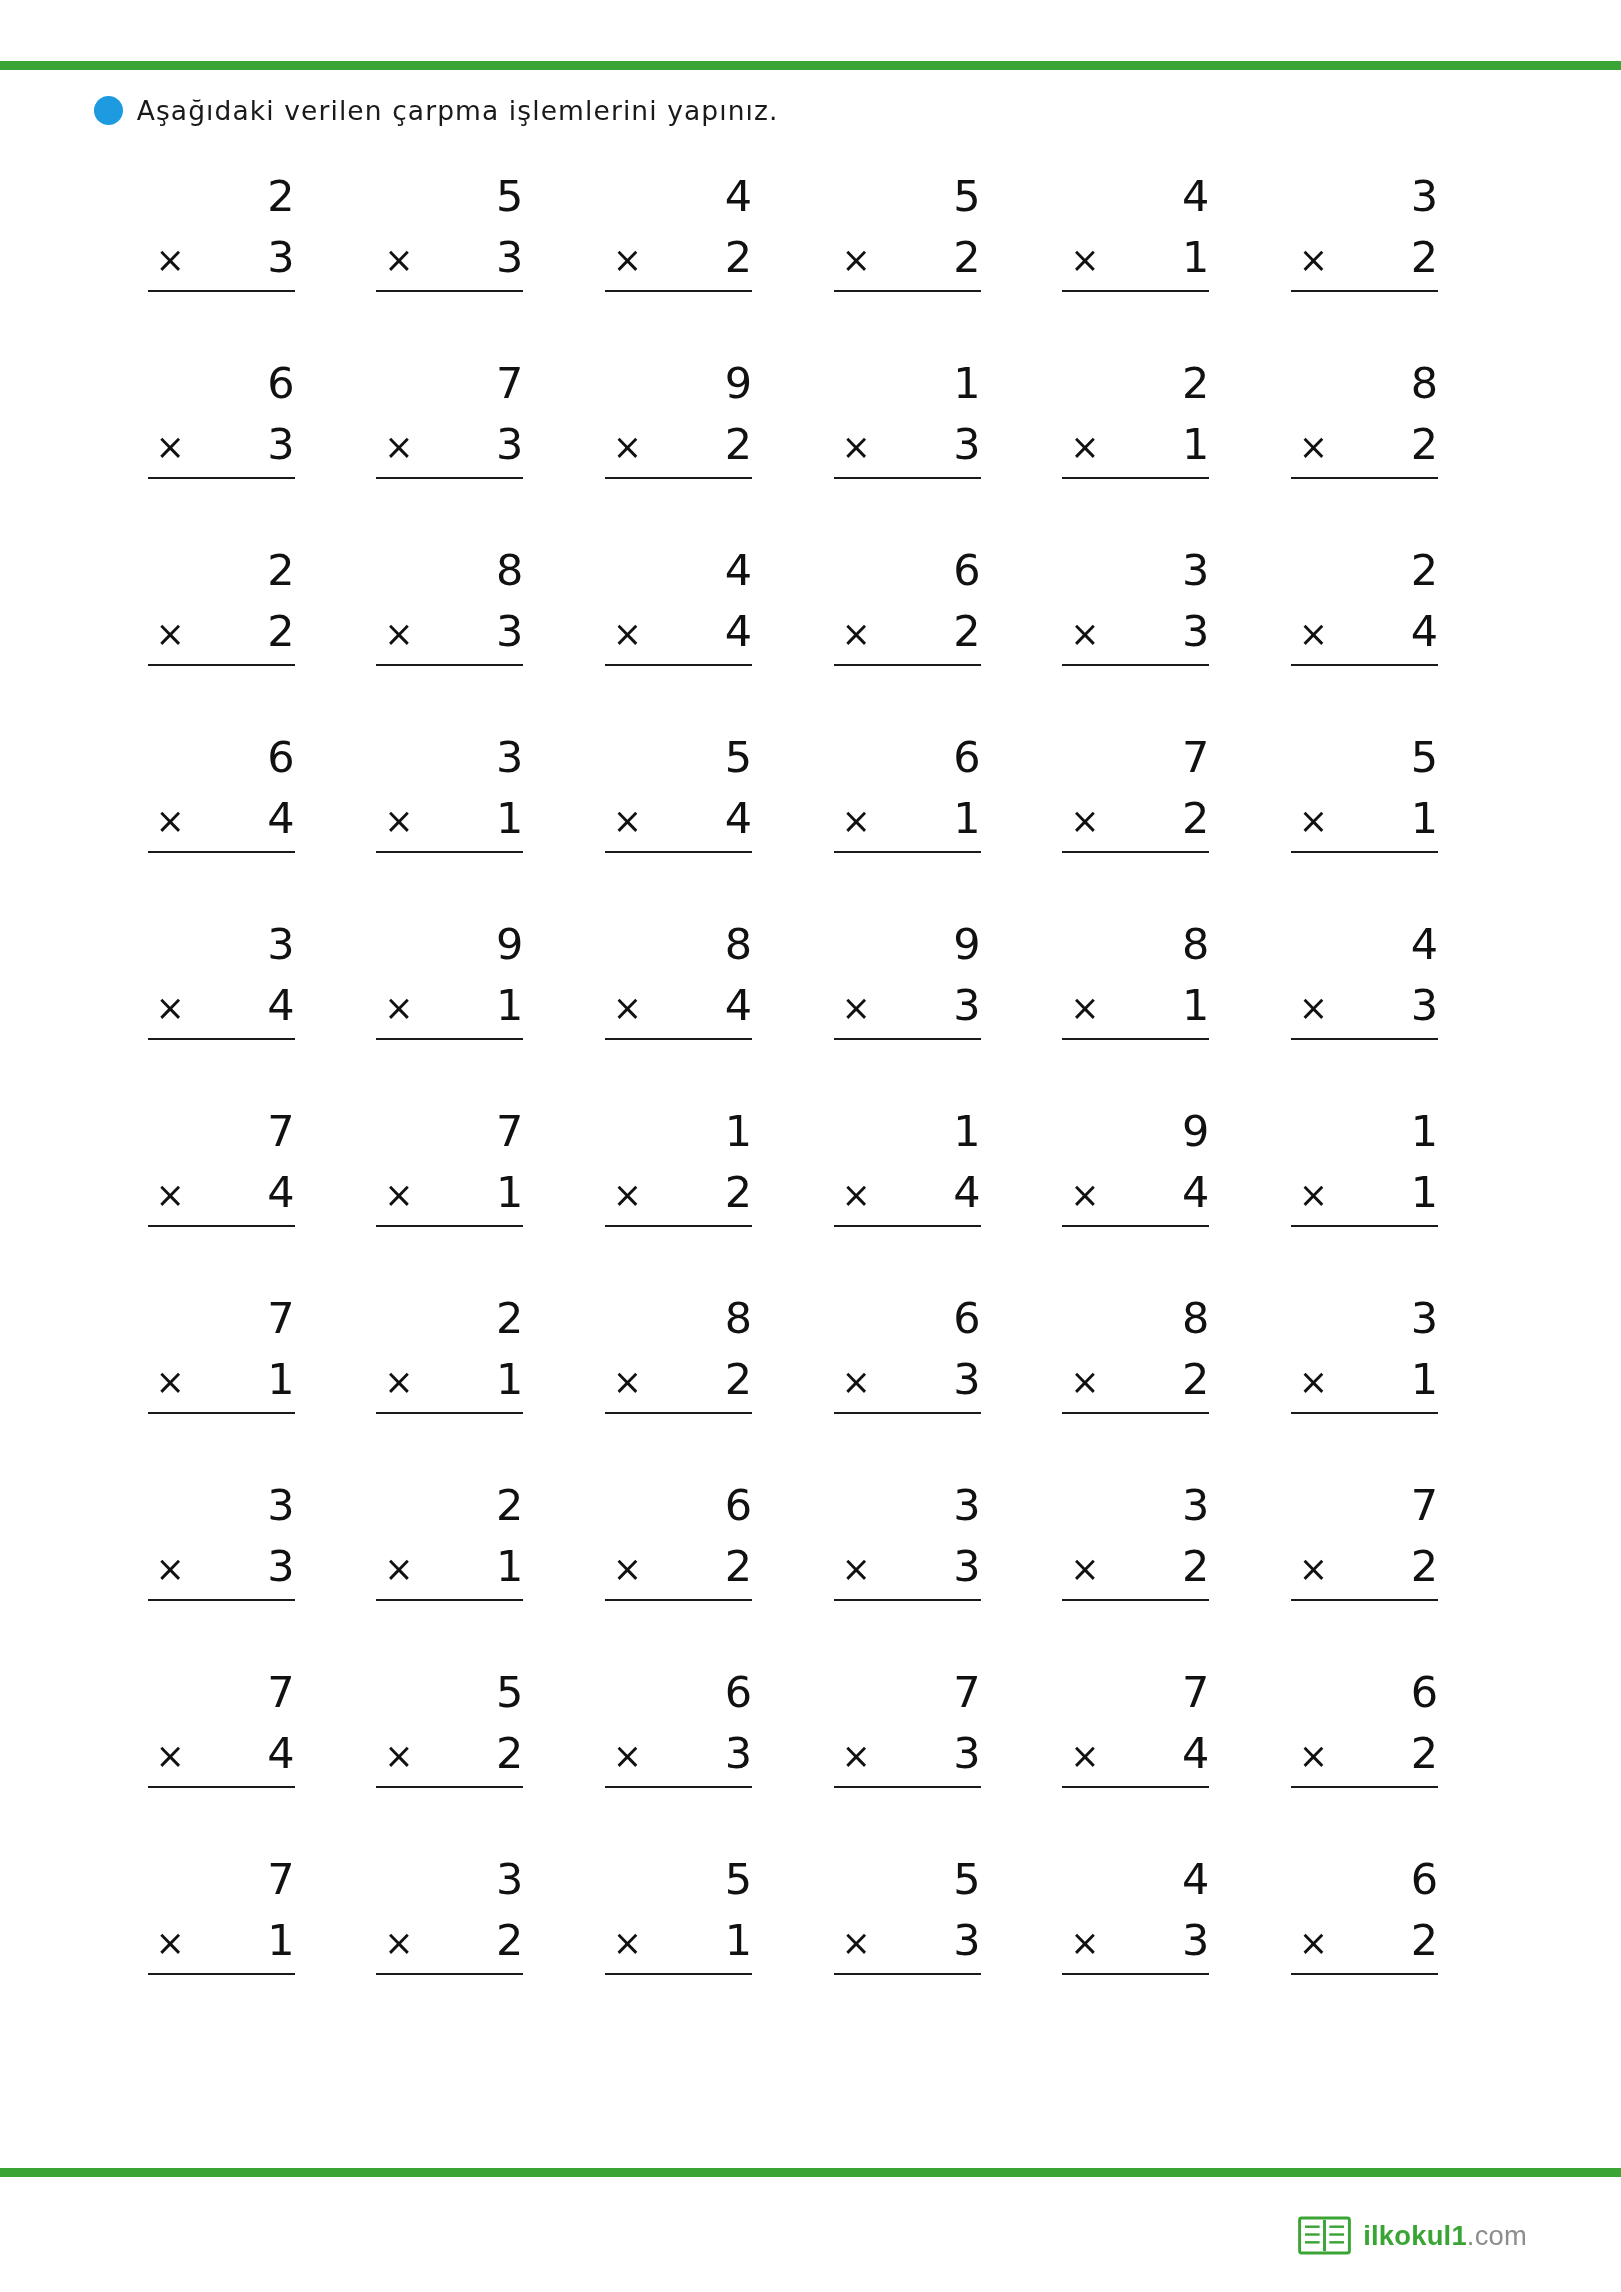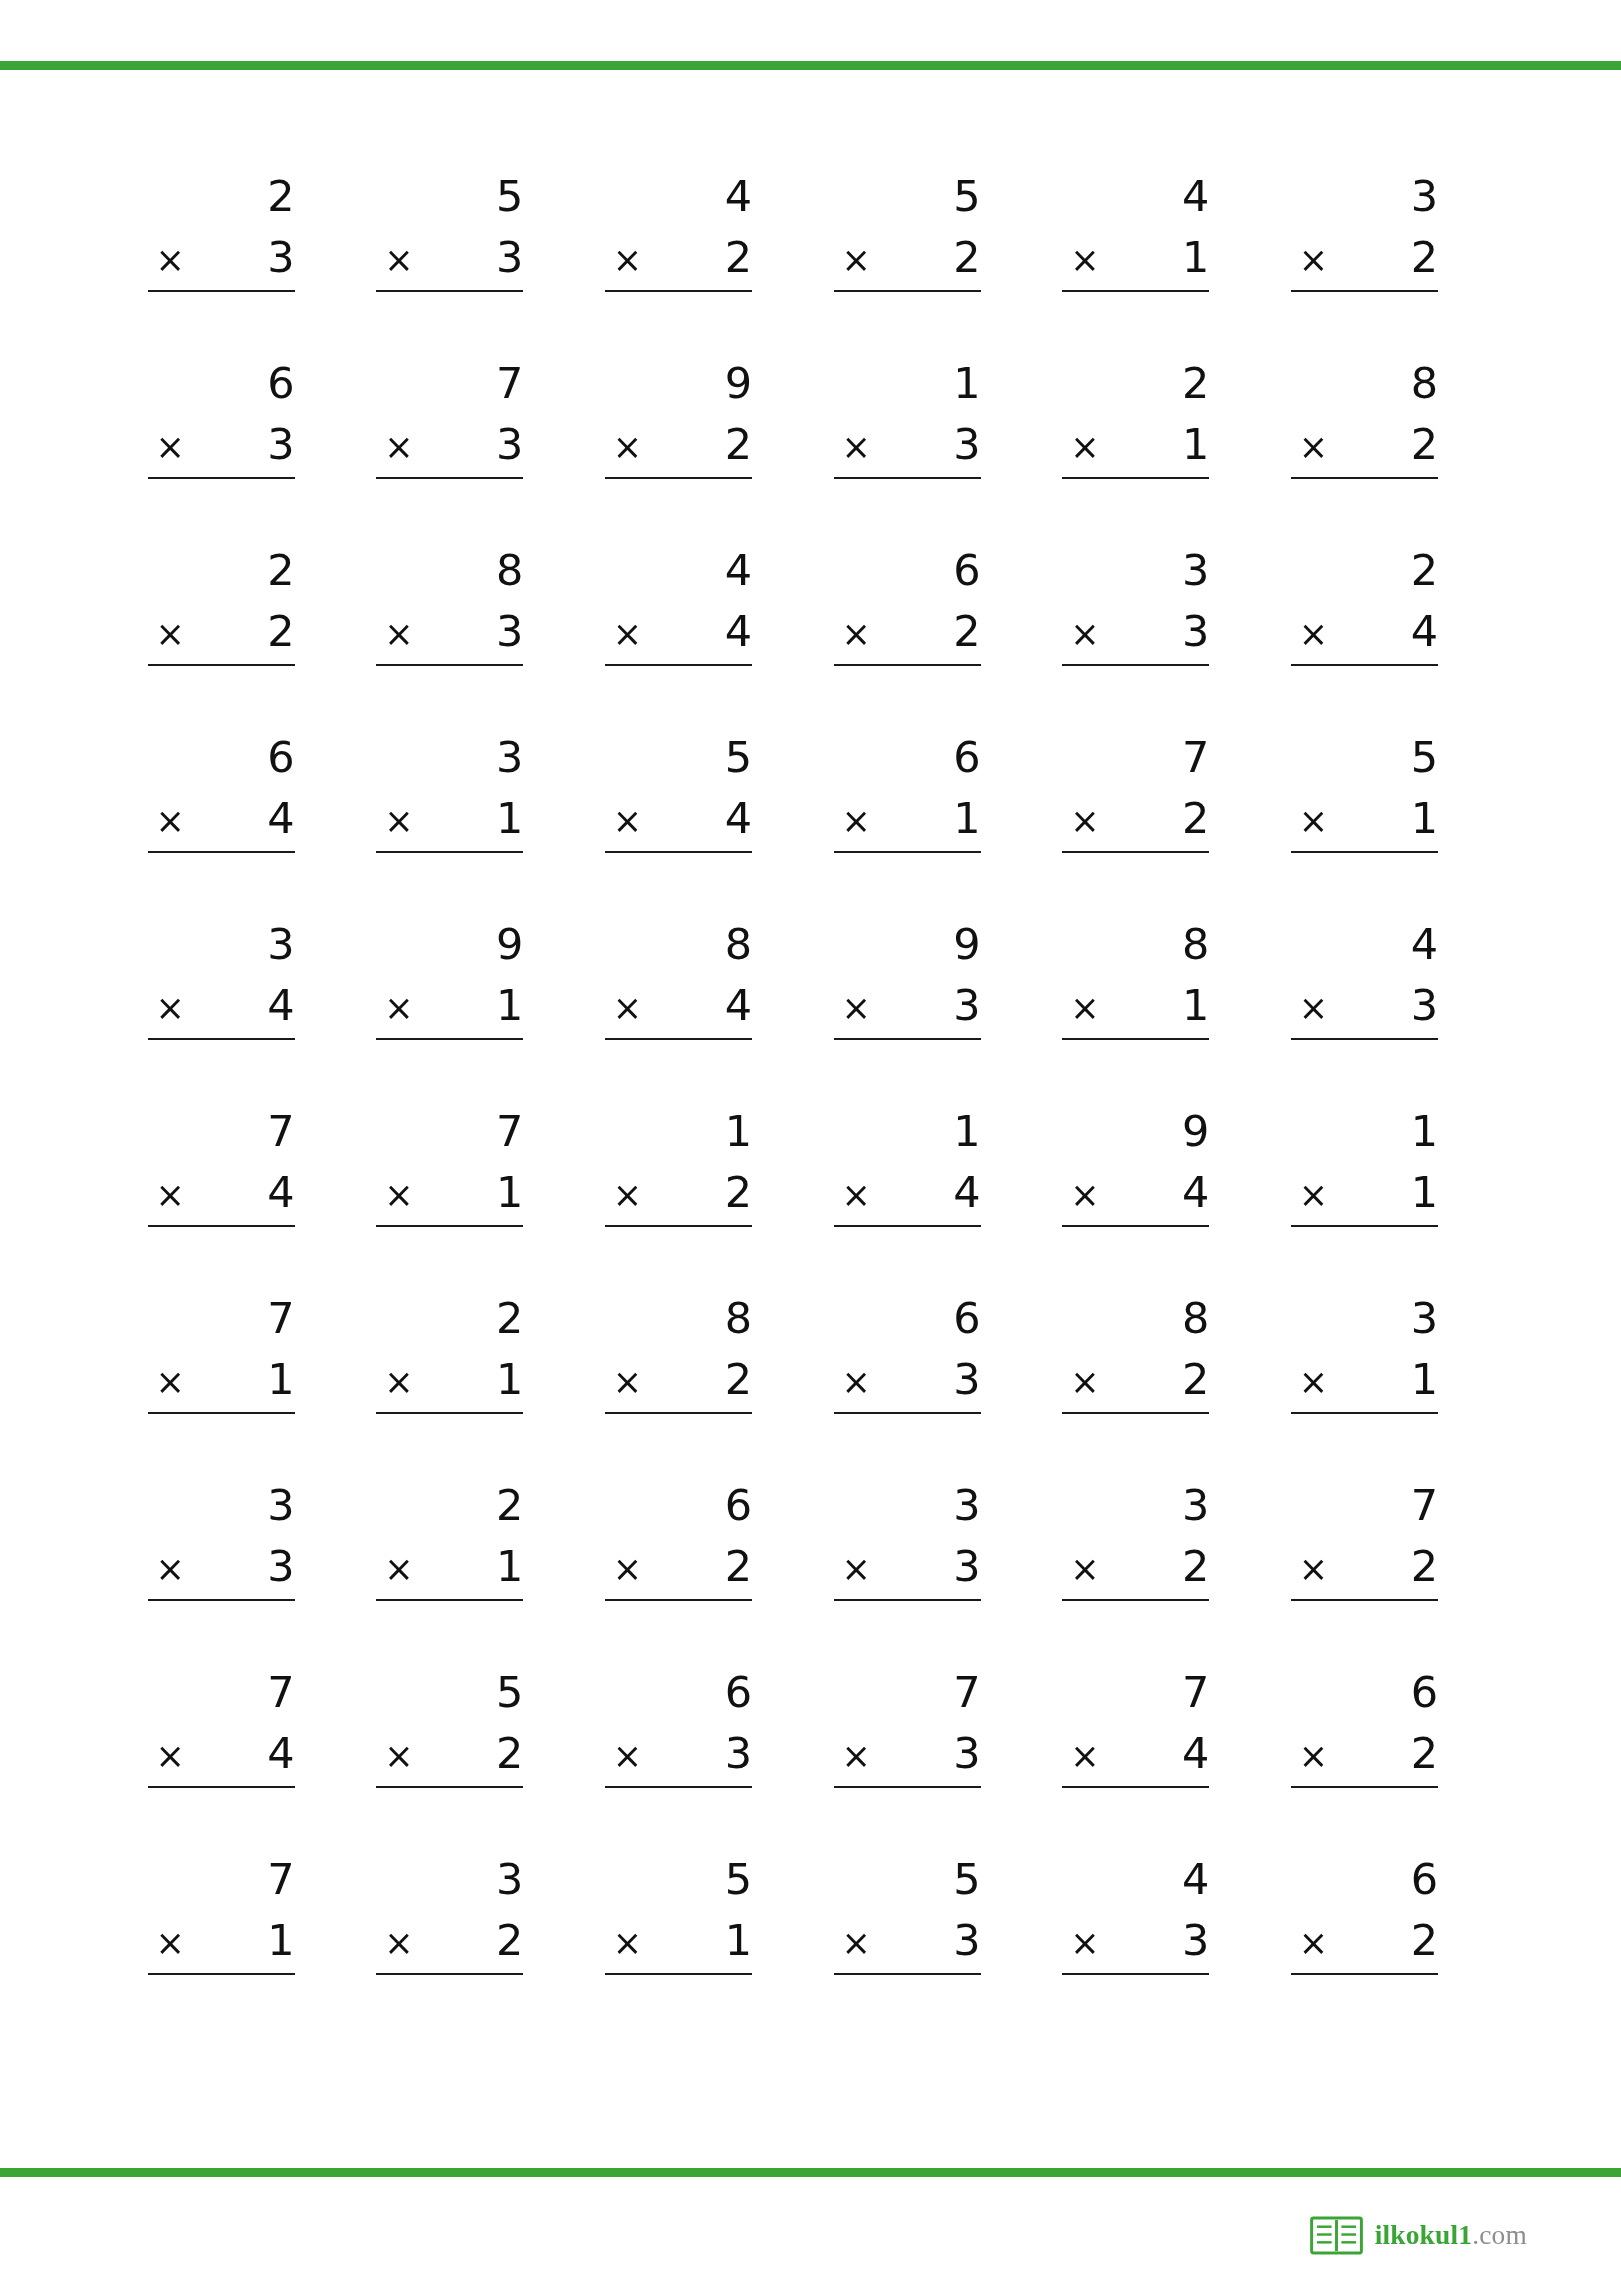--- a/index.html
+++ b/index.html
@@ -124,33 +124,37 @@
     align-items: center;
     gap: 11.8px;
   }
   .book-icon {
     width: 53px;
     height: 41px;
     flex: none;
   }
   .logo-text {
     font-size: 27.4px;
-    font-family: Liberation Serif, serif;
+    font-family: Liberation Sans, sans-serif;
     letter-spacing: 0.2px;
   }
   .logo-main { color: #3aa535; font-weight: bold; }
   .logo-dim { color: #8d8d8d; }
 </style>
 </head>
 <body>
 
 <div class="page">
 
   <div class="rule-top"></div>
 
+  <div class="instruction">
+    <span class="bullet"></span>
+    <span class="instruction-text">Aşağıdaki verilen çarpma işlemlerini yapınız.</span>
+  </div>
 
   <div class="grid">
       <div class="cell">
         <div class="problem">
           <div class="row-top">2</div>
           <div class="row-bottom">
             <span class="op">×</span>
             <span>3</span>
           </div>
           <div class="answer-line"></div>

